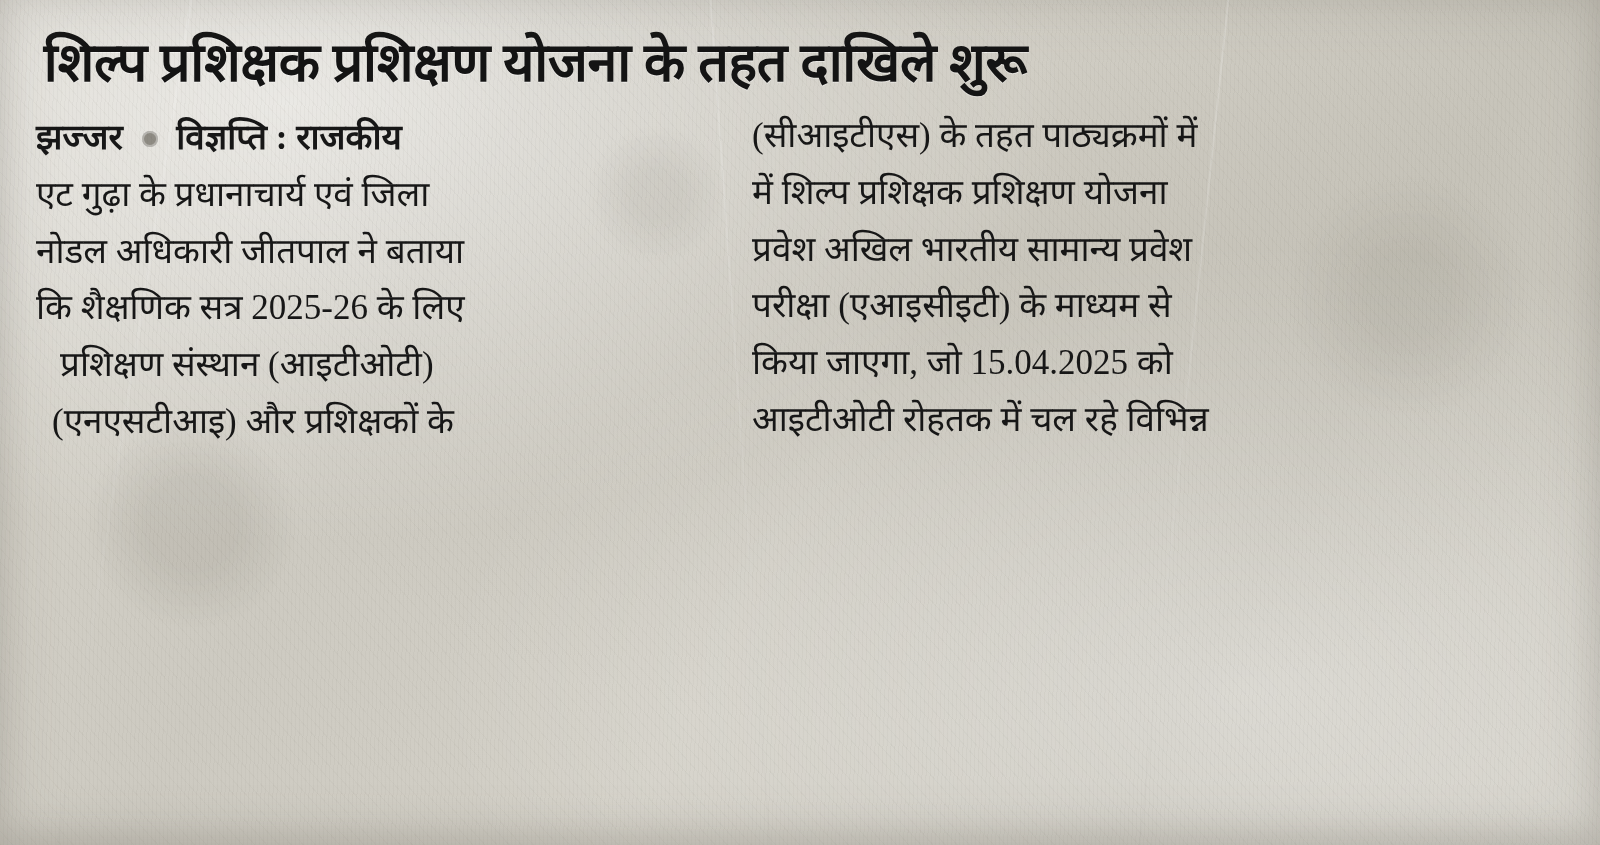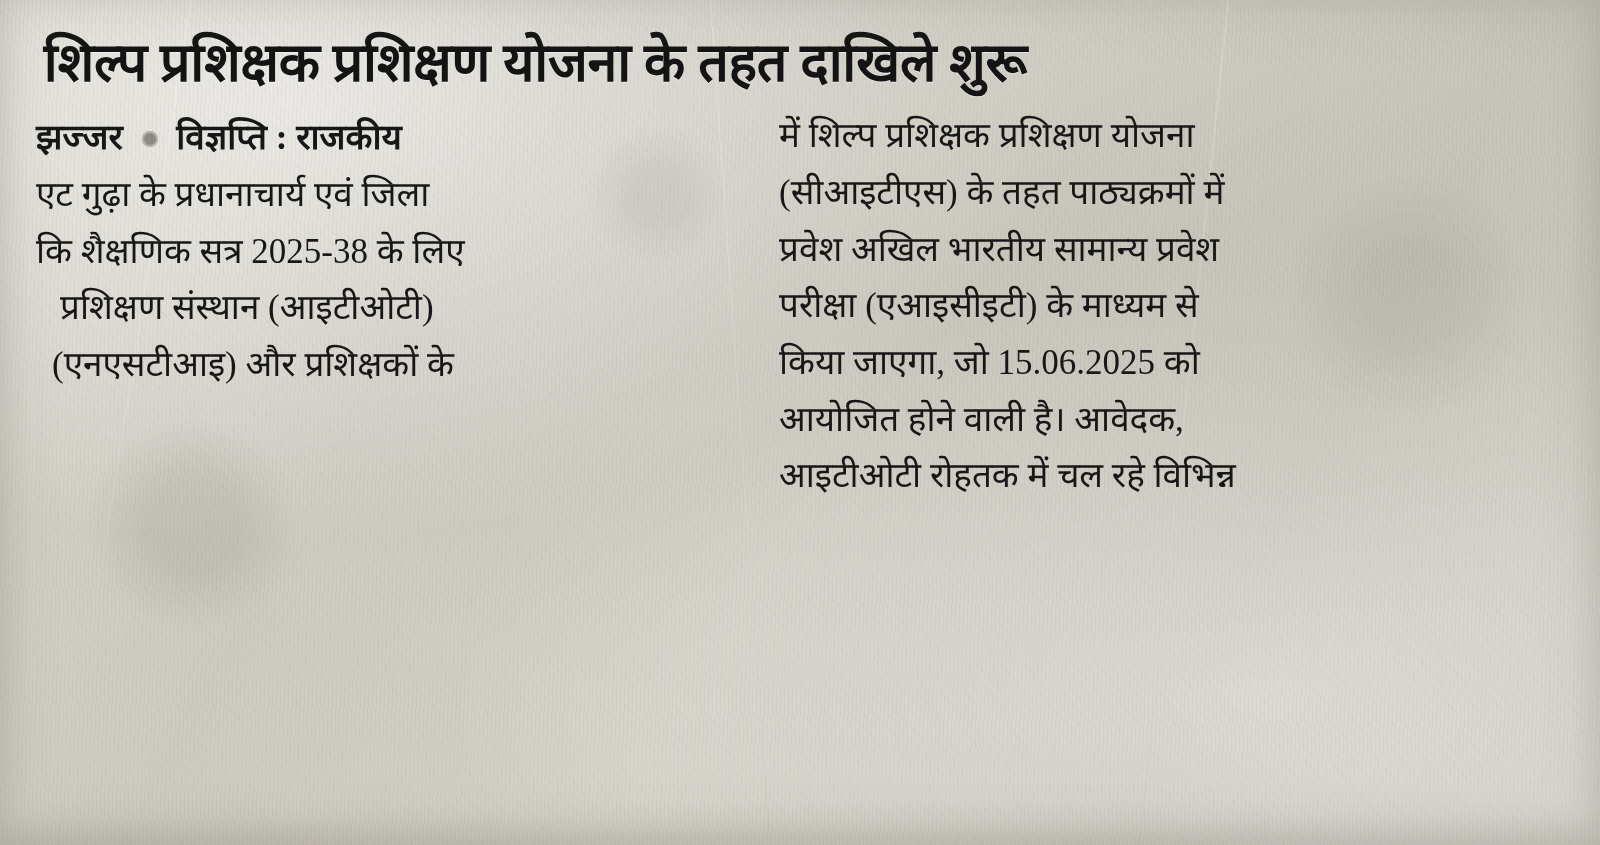--- a/index.html
+++ b/index.html
@@ -73,21 +73,21 @@
     letter-spacing: -0.3px;
     white-space: nowrap;
     margin: 8px 0 6px 6px;
     color: #141414;
     text-shadow: 0 1px 0 rgba(255,255,255,0.45);
     transform: scaleX(0.995);
   }
 
   .columns {
     display: flex;
-    gap: 45px;
+    gap: 18px;
     margin-top: 18px;
   }
 
   .col {
     width: 700px;
     font-size: 35px;
     line-height: 1.62;
     color: #171717;
   }
 
@@ -148,34 +148,34 @@
     <div class="columns">
 
       <div class="col left">
         <p>
           <span class="line l1">
             <span class="dateline-place">झज्जर</span>
             <span class="bullet"></span>
             <span class="dateline-tag">विज्ञप्ति : राजकीय</span>
           </span>
           <span class="line l3">एट गुढ़ा के प्रधानाचार्य एवं जिला</span>
-          <span class="line l5">कि शैक्षणिक सत्र 2025-38 के लिए</span>
+          <span class="line l4">नोडल अधिकारी जीतपाल ने बताया</span>
+          <span class="line l5">कि शैक्षणिक सत्र 2025-26 के लिए</span>
           <span class="line l8">प्रशिक्षण संस्थान (आइटीओटी)</span>
           <span class="line l7">(एनएसटीआइ) और प्रशिक्षकों के</span>
         </p>
       </div>
 
       <div class="col right">
         <p>
+          <span class="line r2">(सीआइटीएस) के तहत पाठ्यक्रमों में</span>
           <span class="line r1">में शिल्प प्रशिक्षक प्रशिक्षण योजना</span>
-          <span class="line r2">(सीआइटीएस) के तहत पाठ्यक्रमों में</span>
           <span class="line r3">प्रवेश अखिल भारतीय सामान्य प्रवेश</span>
           <span class="line r4">परीक्षा (एआइसीइटी) के माध्यम से</span>
-          <span class="line r5">किया जाएगा, जो 15.06.2025 को</span>
-          <span class="line r6">आयोजित होने वाली है। आवेदक,</span>
+          <span class="line r5">किया जाएगा, जो 15.04.2025 को</span>
           <span class="line r7">आइटीओटी रोहतक में चल रहे विभिन्न</span>
         </p>
       </div>
 
     </div>
   </div>
 
   <div class="grain"></div>
   <div class="blotches"></div>
   <div class="edge-shadow"></div>

